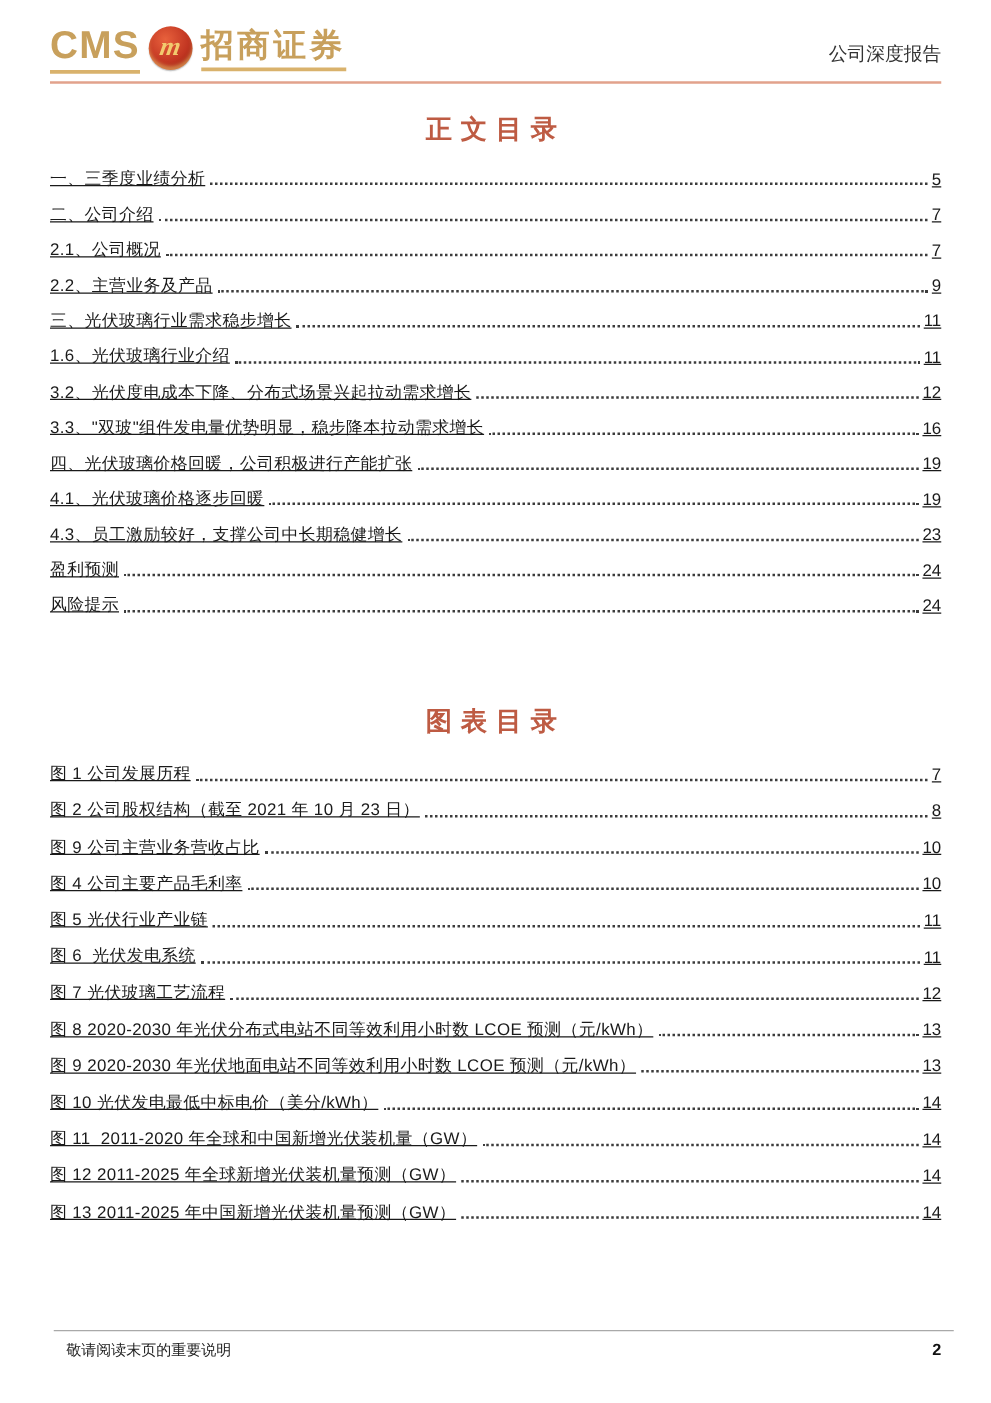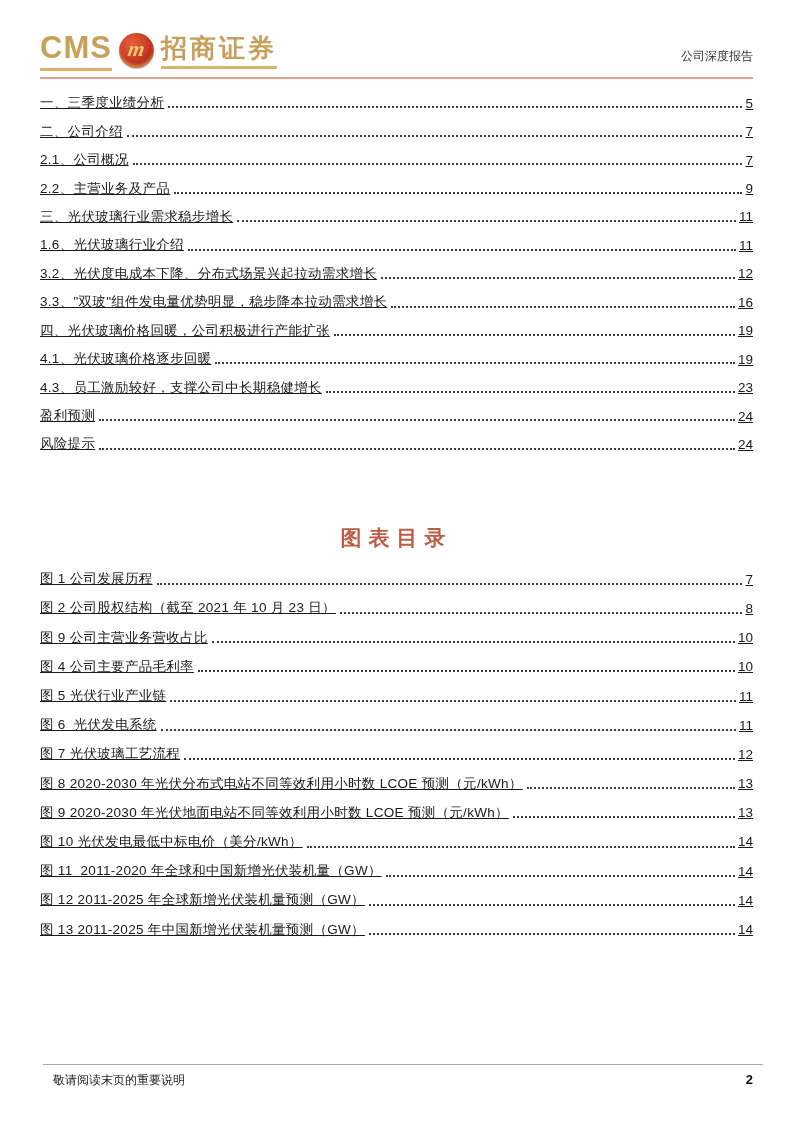--- a/index.html
+++ b/index.html
@@ -13,21 +13,21 @@
     color: #1a1a1a;
     overflow: hidden;
   }
 
   
   .header {
     display: flex;
     justify-content: space-between;
     align-items: flex-end;
     margin: 0 40px;
-    padding-top: 32px;
+    padding-top: 20px;
   }
   .logo { display: flex; align-items: center; }
   .logo-cms {
     font-size: 31px;
     font-weight: 700;
     color: #C8A05C;
     letter-spacing: 1px;
     line-height: 1;
     padding-bottom: 5px;
     border-bottom: 3px solid #D9B26C;
@@ -53,21 +53,21 @@
   .logo-cn {
     font-size: 26px;
     font-weight: 700;
     color: #C8A05C;
     letter-spacing: 3px;
     line-height: 1.15;
     padding-bottom: 2px;
     border-bottom: 3px solid #D9B26C;
     text-align: right;
   }
-  .report-type { font-size: 12px; color: #333; padding-bottom: 6px; }
+  .report-type { font-size: 15px; color: #333; padding-bottom: 6px; }
   .header-rule { margin: 6px 40px 0 40px; border-top: 2px solid #E2A28C; }
 
   
   .section-title {
     margin: 22px 0 0 0;
     height: 30px;
     line-height: 30px;
     text-align: center;
     font-size: 21px;
     font-weight: 700;
@@ -121,20 +121,21 @@
       <span class="logo-cms">CMS</span>
       <span class="logo-badge">
           <span class="badge-m">m</span>
         </span>
       <span class="logo-cn">招商证券</span>
     </div>
     <div class="report-type">公司深度报告</div>
   </div>
   <div class="header-rule"></div>
 
+  <h1 class="section-title">正文目录</h1>
 
   <div class="toc-list">
 
       <div class="toc-row">
         <span class="toc-label">一、三季度业绩分析</span>
         <span class="toc-dots"></span>
         <span class="toc-page">5</span>
       </div>
 
       <div class="toc-row">

